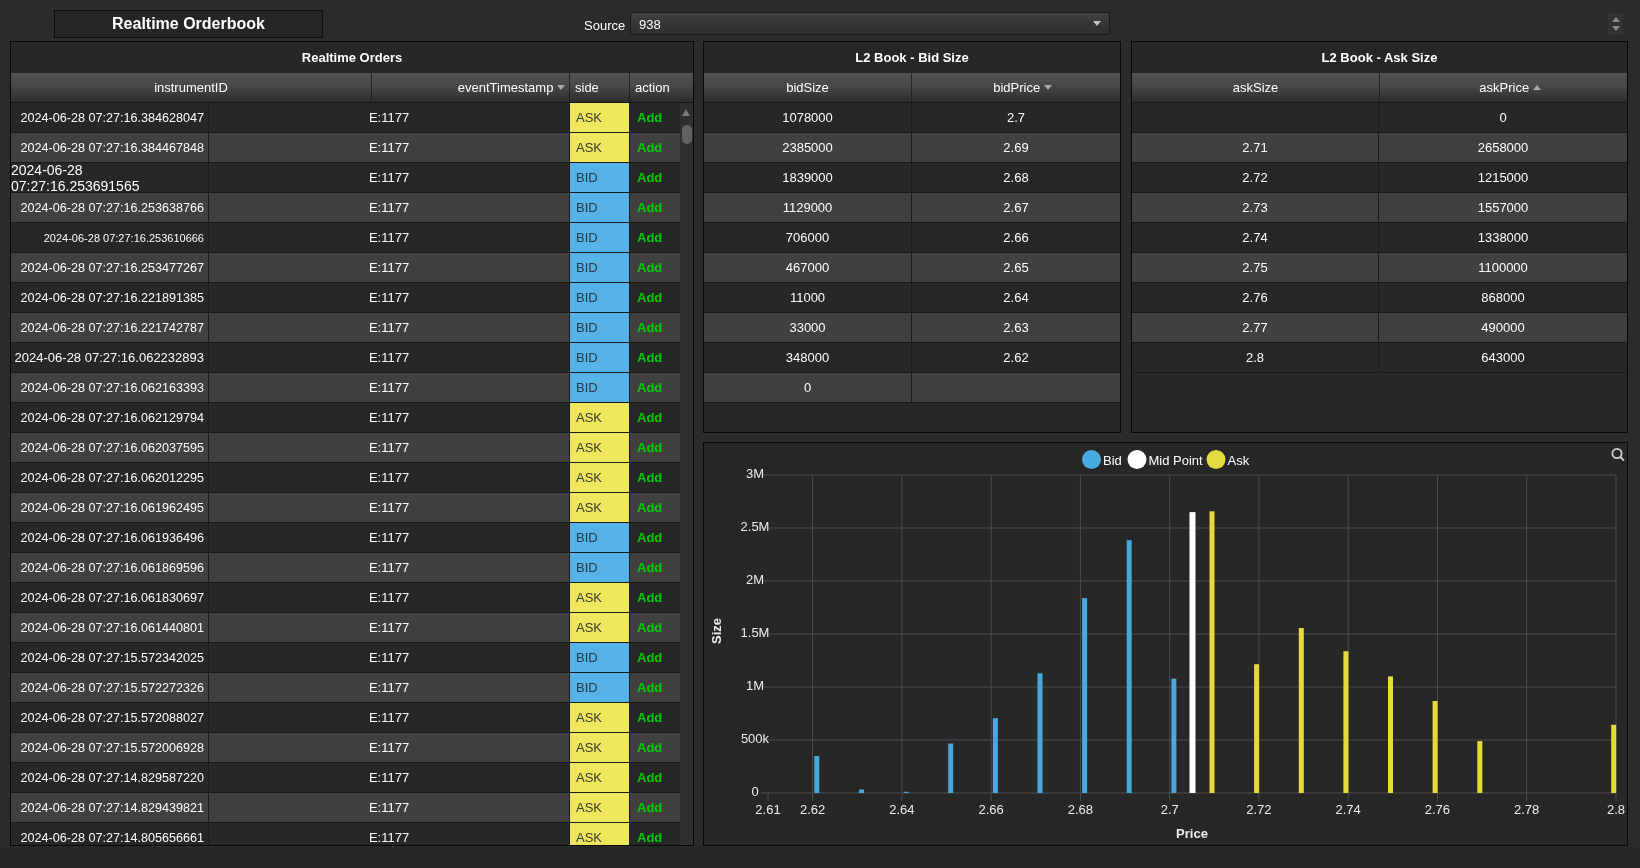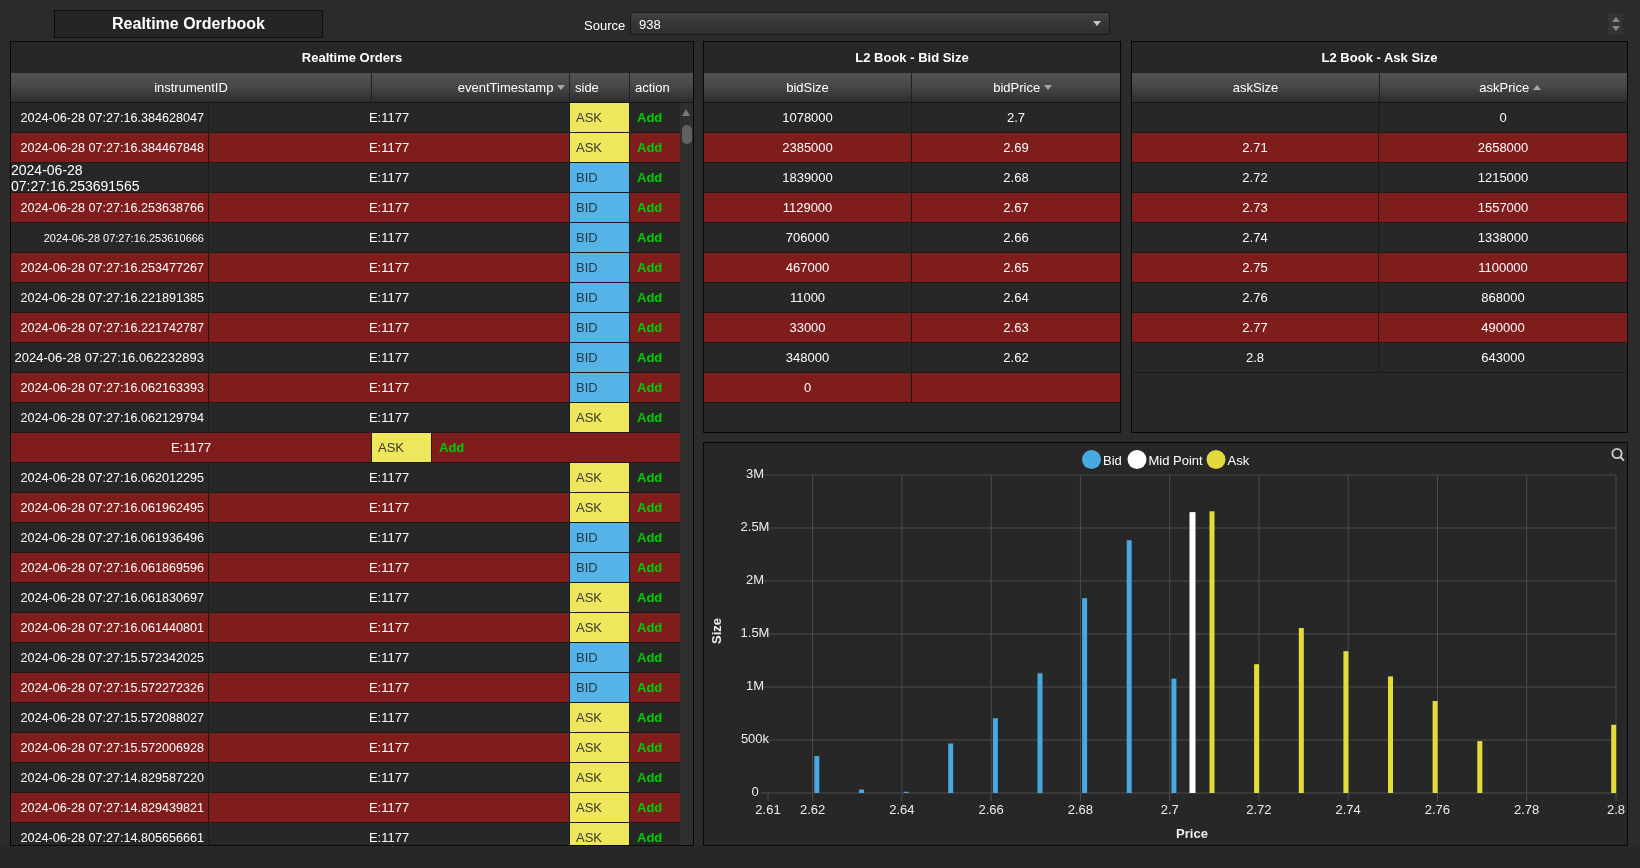--- a/index.html
+++ b/index.html
@@ -1,21 +1,21 @@
 <!DOCTYPE html>
 <html><head><meta charset="utf-8"><style>
 *{margin:0;padding:0;box-sizing:border-box}
 html,body{width:1640px;height:868px;background:#2b2b2b;font-family:'Liberation Sans',sans-serif;overflow:hidden;position:relative}
 .panel{position:absolute;background:#272727;border:1px solid #080808}
 .ptitle{height:31px;display:flex;align-items:center;justify-content:center;color:#fff;font-size:13px;font-weight:bold}
 .hdr{height:30px;border-bottom:1px solid #161616;display:flex;background:linear-gradient(180deg,#525252 0%,#484848 45%,#2d2d2d 100%);color:#fff;font-size:13px}
 .hcell{display:flex;align-items:center;border-right:1px solid #222}
 .hcell:last-child{border-right:none}
 .row{height:30px;display:flex;border-bottom:1px solid #1b1b1b;color:#fdfdfd;font-size:13px}
-.row.alt{background:#7f1d1d}
+.row.alt{background:#404040}
 .cell{display:flex;align-items:center;border-right:1px solid #1b1b1b;overflow:hidden}
 .arrdn{width:0;height:0;border-left:4px solid transparent;border-right:4px solid transparent;border-top:5px solid #a8a8a8;display:inline-block}
 .arrup{width:0;height:0;border-left:4px solid transparent;border-right:4px solid transparent;border-bottom:5px solid #a8a8a8;display:inline-block}
 .ask{background:#eee75e;color:#3a3a2e}
 .bid{background:#55b3e7;color:#253a46}
 .add{color:#00cd00;font-weight:bold}
 </style></head><body>
 <div style="position:absolute;left:54px;top:10px;width:269px;height:28px;background:#252525;border:1px solid #0d0d0d;display:flex;align-items:center;justify-content:center;color:#fff;font-weight:bold;font-size:16px">Realtime Orderbook</div>
 <div style="position:absolute;left:584px;top:18px;color:#fff;font-size:13px">Source</div>
 <div style="position:absolute;left:630px;top:12px;width:480px;height:23px;background:linear-gradient(180deg,#424242,#363636 50%,#2e2e2e);border:1px solid #1a1a1a;border-radius:2px;display:flex;align-items:center;color:#fff;font-size:13px">
@@ -96,20 +96,21 @@
           <div class="cell bid" style="width:60px;padding-left:6px">BID</div>
           <div class="cell add" style="width:50px;padding-left:7px;border-right:none">Add</div>
         </div>
 <div class="row">
           <div class="cell" style="width:198px;justify-content:flex-end;padding-right:4px;font-size:12.6px">2024-06-28 07:27:16.062129794</div>
           <div class="cell" style="width:361px;justify-content:center">E:1177</div>
           <div class="cell ask" style="width:60px;padding-left:6px">ASK</div>
           <div class="cell add" style="width:50px;padding-left:7px;border-right:none">Add</div>
         </div>
 <div class="row alt">
+          <div class="cell" style="width:198px;justify-content:flex-end;padding-right:4px;font-size:12.6px">2024-06-28 07:27:16.062037595</div>
           <div class="cell" style="width:361px;justify-content:center">E:1177</div>
           <div class="cell ask" style="width:60px;padding-left:6px">ASK</div>
           <div class="cell add" style="width:50px;padding-left:7px;border-right:none">Add</div>
         </div>
 <div class="row">
           <div class="cell" style="width:198px;justify-content:flex-end;padding-right:4px;font-size:12.6px">2024-06-28 07:27:16.062012295</div>
           <div class="cell" style="width:361px;justify-content:center">E:1177</div>
           <div class="cell ask" style="width:60px;padding-left:6px">ASK</div>
           <div class="cell add" style="width:50px;padding-left:7px;border-right:none">Add</div>
         </div>

